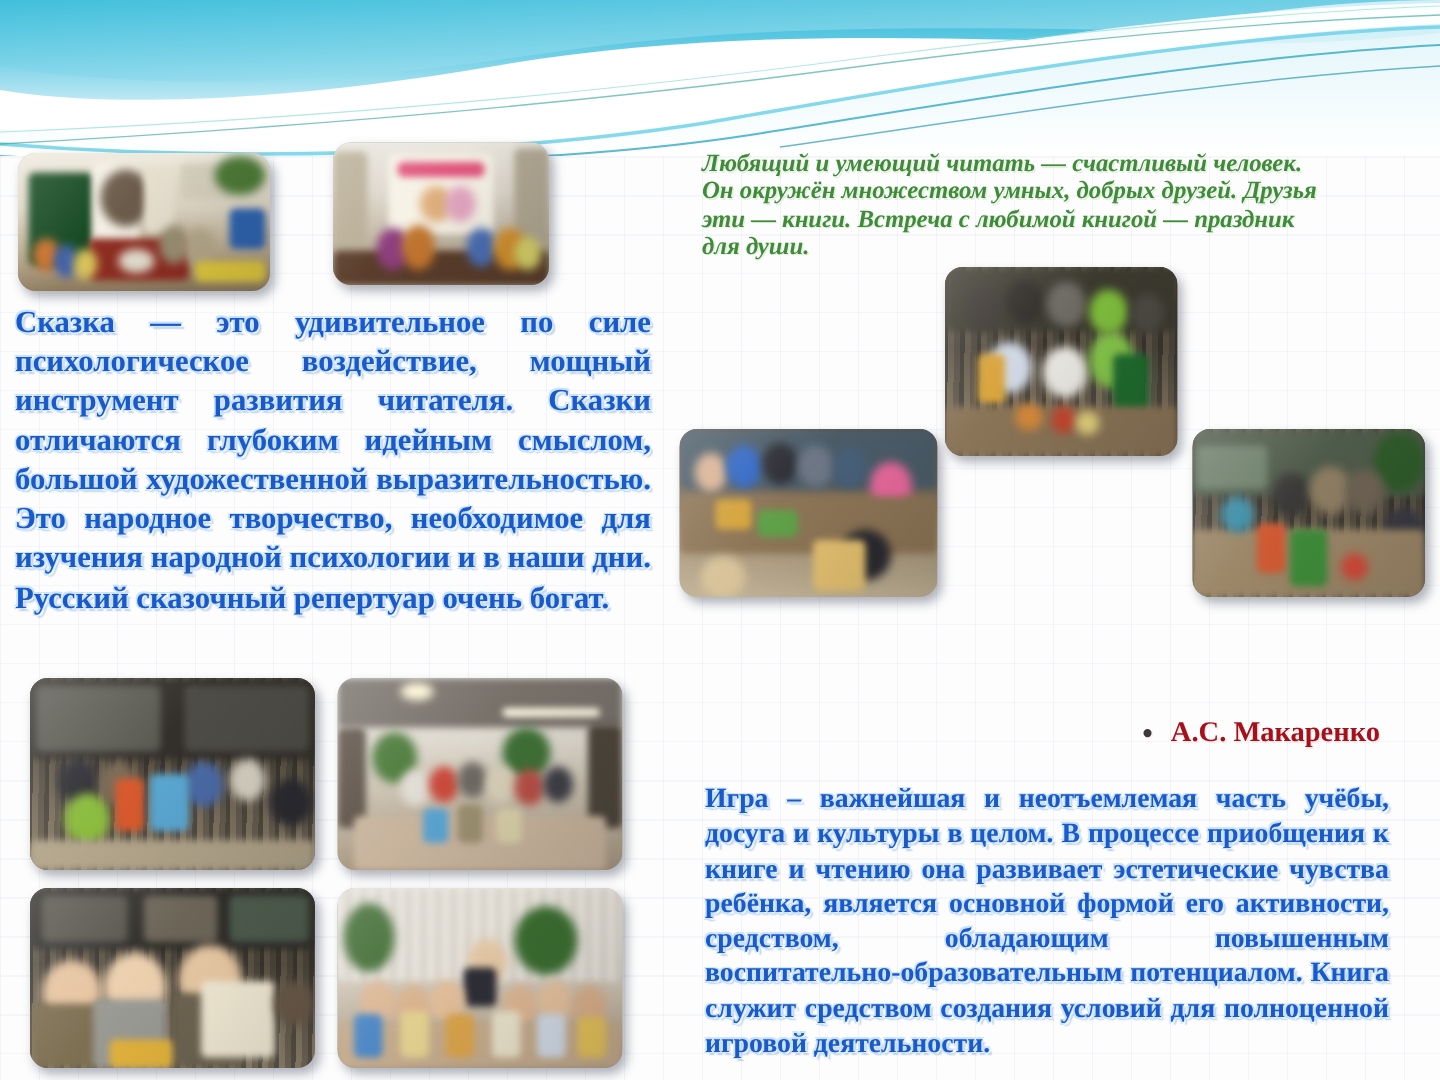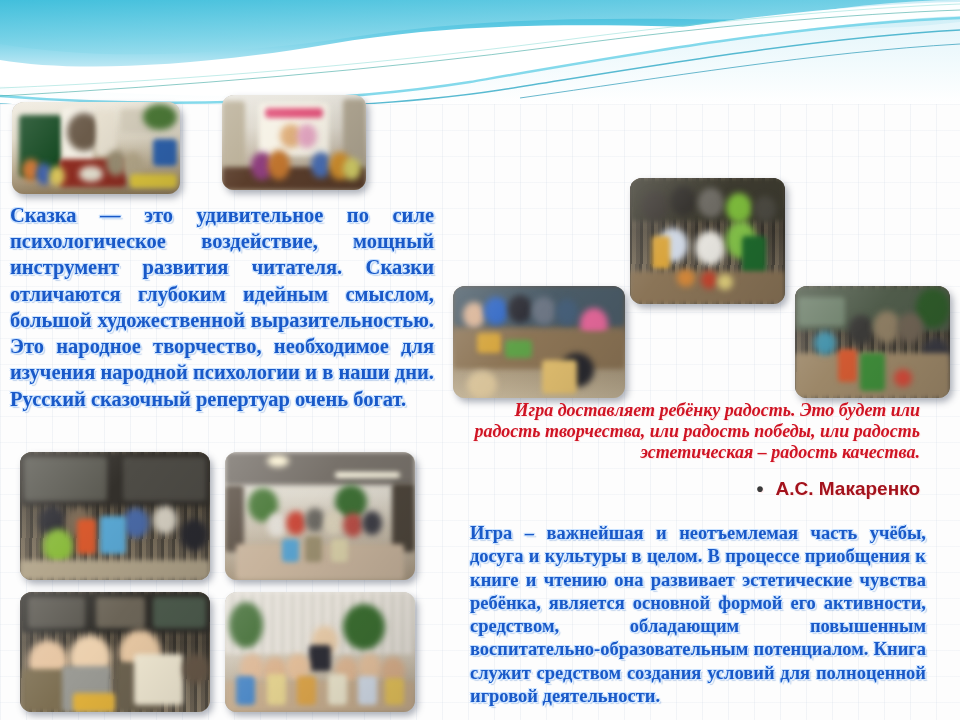--- a/index.html
+++ b/index.html
@@ -125,21 +125,21 @@
     font-family: "Liberation Serif", serif;
     font-weight: bold;
     font-style: italic;
     text-align: right;
     text-shadow: 1px 1px 0 rgba(255,228,228,0.9);
   }
   .author-line {
     position: absolute;
     text-align: right;
     color: #a3121c;
-    font-family: Liberation Sans, sans-serif;
+    font-family: Liberation Serif, serif;
     font-weight: bold;
     font-size: 19px;
     text-shadow: 1px 1px 0 rgba(255,230,230,0.85);
   }
   .author-line .dot {
     color: #3a3a3a;
     font-size: 20px;
     vertical-align: middle;
     margin-right: 12px;
   }
@@ -359,24 +359,24 @@
       <div class="bar" style="left:6%;  top:70%; width:10%; height:24%; background:#4a86c4;"></div>
       <div class="bar" style="left:22%; top:68%; width:10%; height:26%; background:#e0cf8e;"></div>
       <div class="bar" style="left:38%; top:70%; width:10%; height:24%; background:#d8a24a;"></div>
       <div class="bar" style="left:54%; top:68%; width:10%; height:26%; background:#e6e0c8;"></div>
       <div class="bar" style="left:70%; top:70%; width:10%; height:24%; background:#cfd8e4;"></div>
       <div class="bar" style="left:84%; top:72%; width:10%; height:22%; background:#e2c05a;"></div>
       <div class="sheen"></div>
     </div>
   </div>
 
+  <p class="tx tx-green" style="left:468px; top:100px; width:412px; font-size:16.5px; line-height:1.12;">Любящий и умеющий читать — счастливый человек. Он окружён множеством умных, добрых друзей. Друзья эти — книги. Встреча с любимой книгой — праздник для души.</p>
 
   <p class="tx tx-blue last-line-center" style="left:10px; top:202px; width:424px; font-size:20.5px; line-height:1.28;">Сказка — это удивительное по силе психологическое воздействие, мощный инструмент развития читателя. Сказки отличаются глубоким идейным смыслом, большой художественной выразительностью. Это народное творчество, необходимое для изучения народной психологии и в наши дни. Русский сказочный репертуар очень богат.</p>
 
-  <p class="tx tx-red" style="left:470px; top:400px; width:450px; font-size:18px; line-height:1.17;">Игра доставляет ребёнку радость. Это будет или радость творчества, или радость победы, или радость эстетическая – радость качества.</p>
 
   <div class="author-line" style="left:470px; top:478px; width:450px;">
     <span class="dot">•</span><span>А.С. Макаренко</span>
   </div>
 
   <p class="tx tx-blue last-line-center" style="left:470px; top:522px; width:456px; font-size:18.5px; line-height:1.26;">Игра – важнейшая и неотъемлемая часть учёбы, досуга и культуры в целом. В процессе приобщения к книге и чтению она развивает эстетические чувства ребёнка, является основной формой его активности, средством, обладающим повышенным воспитательно-образовательным потенциалом. Книга служит средством создания условий для полноценной игровой деятельности.</p>
 
 </div>
 
 </body></html>

